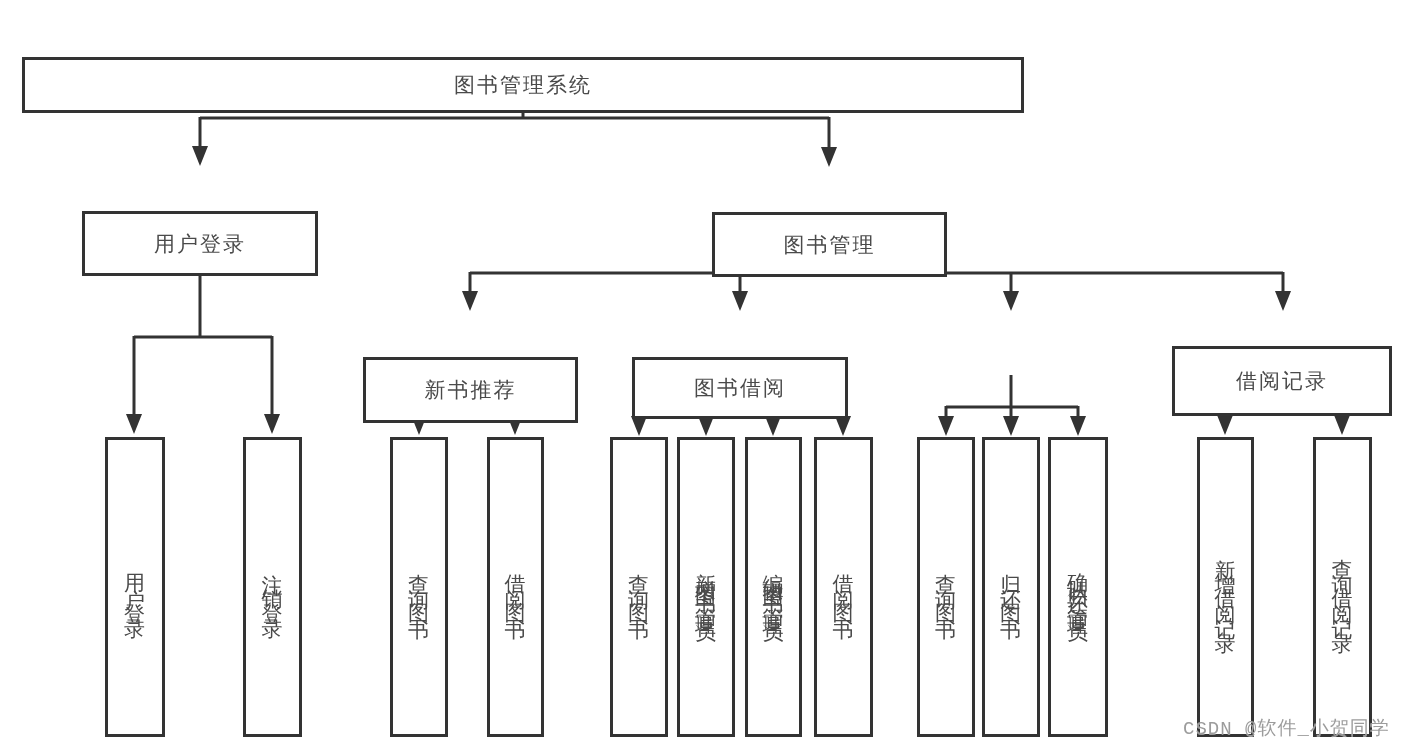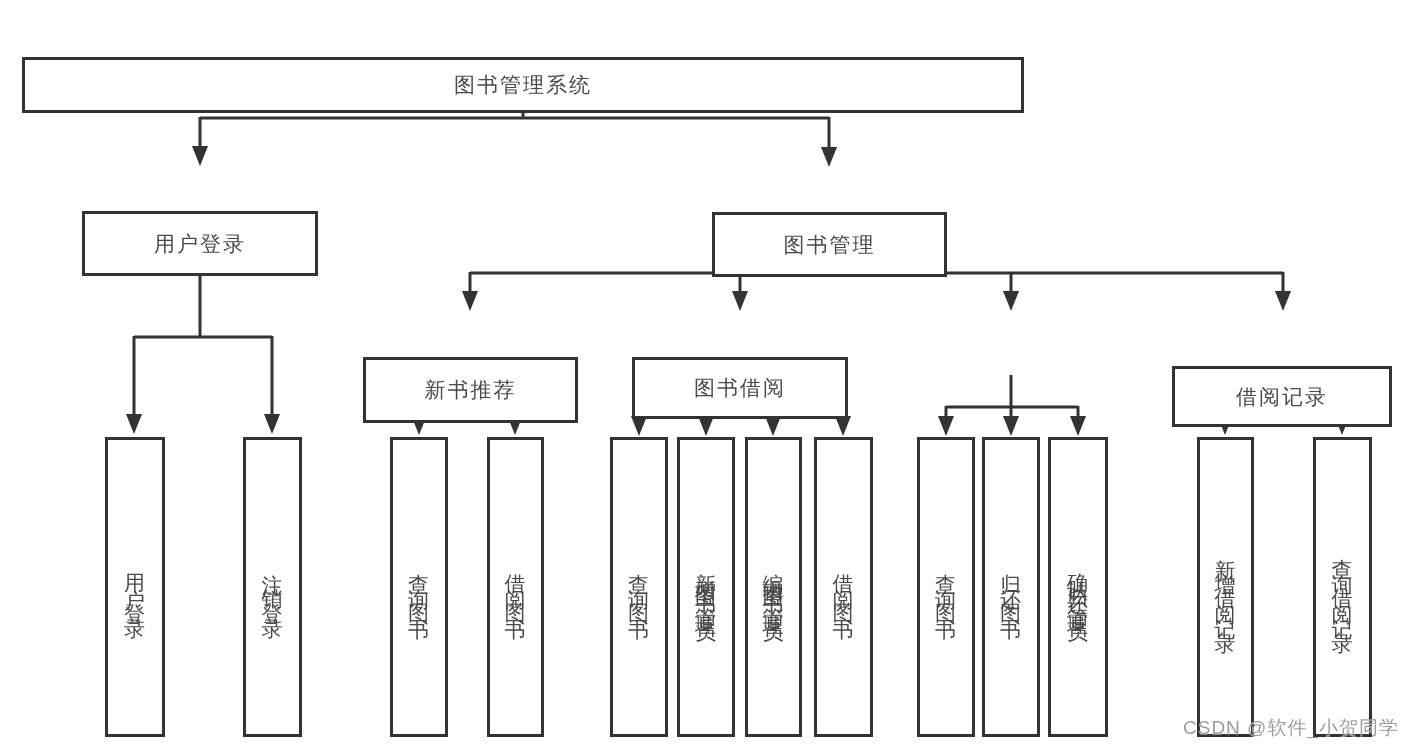--- a/index.html
+++ b/index.html
@@ -26,20 +26,21 @@
   .vlabel{
     writing-mode:vertical-rl;text-orientation:mixed;
     font-size:21px;color:#4a4a4a;line-height:1;
   }
   .vlabel.loose{letter-spacing:15px;}
   .vlabel.tight{letter-spacing:7px;}
   .watermark{
     position:absolute;z-index:3;left:1183px;top:715px;
     font-size:19px;color:#9c9c9c;letter-spacing:1px;
     text-shadow:0 1px 0 rgba(255,255,255,0.5);
+    font-family:Liberation Mono, monospace;
   }
 </style>
 </head>
 <body>
 
 <div id="canvas">
 
   <svg id="wires" width="1405" height="747" viewBox="0 0 1405 747">
     <g stroke="#333333" stroke-width="3" fill="none">
 
@@ -116,21 +117,21 @@
   <div class="hnode" style="left:712px;top:168px;width:235px;height:65px">
     <span>图书管理</span>
   </div>
 
   <div class="hnode" style="left:363px;top:313px;width:215px;height:66px">
     <span>新书推荐</span>
   </div>
   <div class="hnode" style="left:632px;top:313px;width:216px;height:62px">
     <span>图书借阅</span>
   </div>
-  <div class="hnode" style="left:1172px;top:322px;width:220px;height:61px">
+  <div class="hnode" style="left:1172px;top:302px;width:220px;height:70px">
     <span>借阅记录</span>
   </div>
 
   <div class="vnode" style="left:105px;width:60px">
     <span class="vlabel loose">用户登录</span>
   </div>
   <div class="vnode" style="left:243px;width:59px">
     <span class="vlabel loose">注销登录</span>
   </div>
 

